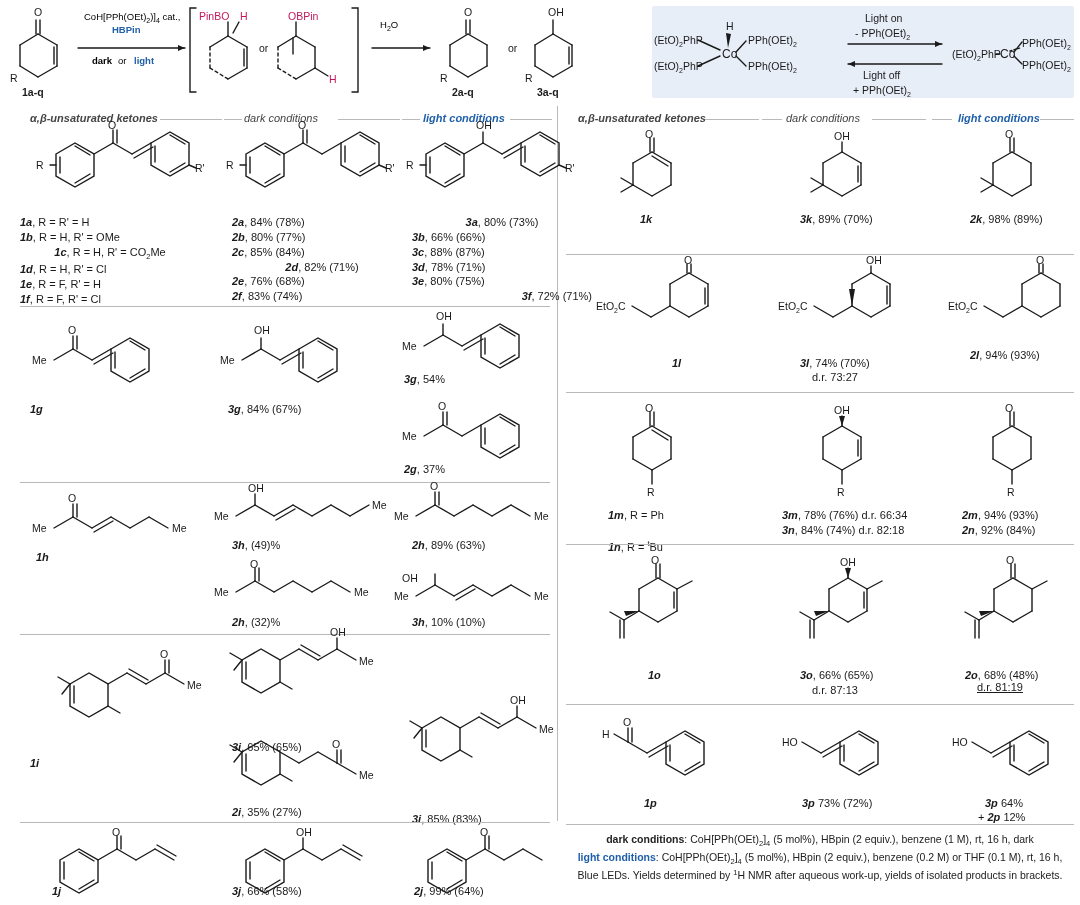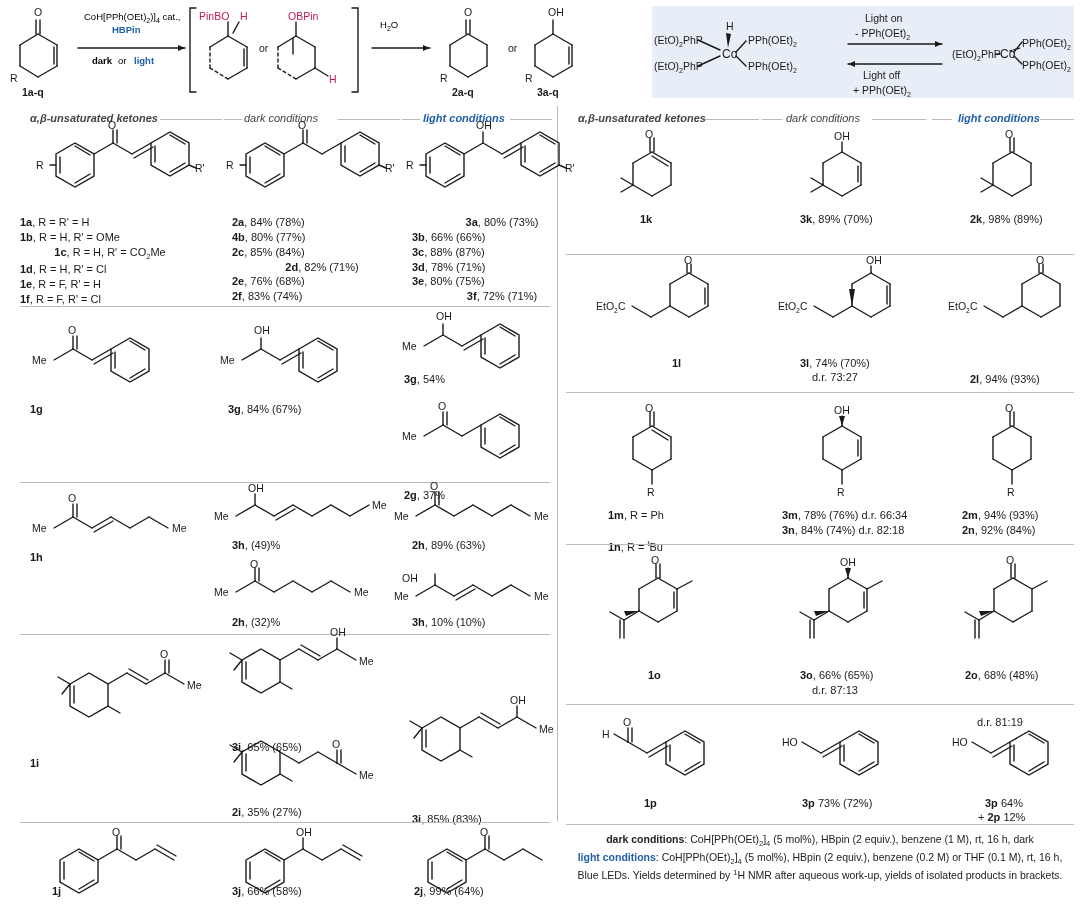--- a/index.html
+++ b/index.html
@@ -16,21 +16,21 @@
   
   .abs{position:absolute;}
   .hdr{
     font-size:11px;font-style:italic;color:#444;white-space:nowrap;
   }
   .hdr.blue{color:#1f5fa9;font-weight:bold;}
   .hdr.bold{font-weight:bold;}
   .rule{position:absolute;background:#b9b9b9;height:1px;}
   .vrule{position:absolute;background:#b9b9b9;width:1px;}
   .cap{font-size:11px;text-align:center;line-height:1.35;white-space:nowrap;}
-  .cap b{font-weight:bold;}
+  .cap b{font-weight:bold;font-style:italic;}
   .sub{font-size:7.5px;vertical-align:sub;}
   .sup{font-size:7.5px;vertical-align:super;}
   svg{display:block;overflow:visible;}
   .bond{stroke:#1a1a1a;stroke-width:1.4;fill:none;stroke-linecap:round;}
   .bond2{stroke:#1a1a1a;stroke-width:1.4;fill:none;}
   .atom{font-family:"Liberation Sans",sans-serif;font-size:10.5px;fill:#1a1a1a;}
   .arrowtxt{font-size:9.5px;white-space:nowrap;}
   .blue{color:#1f5fa9;}
   .magfill{fill:#c2185b;}
 
@@ -280,21 +280,21 @@
       <polygon class="bond2" points="131,13 150,2 169,13 169,35 150,46 131,35" fill="none" stroke="#1a1a1a" stroke-width="1.3"></polygon>
       <path class="bond" d="M135,16 L135,32"></path>
         <path class="bond" d="M150,5 L165,14"></path>
         <path class="bond" d="M165,33 L150,42"></path>
       <text class="atom" x="175" y="42">R'</text>
       <path class="bond" d="M169,35 L176,38"></path>
     </svg>
   </div>
   <div class="abs" style="left:232px;top:215px;width:180px;">
     <div class="cap" style="text-align:left"><b>2a</b>, 84% (78%)</div>
-    <div class="cap" style="text-align:left"><b>4b</b>, 80% (77%)</div>
+    <div class="cap" style="text-align:left"><b>2b</b>, 80% (77%)</div>
     <div class="cap" style="text-align:left"><b>2c</b>, 85% (84%)</div>
     <div class="cap" style="text-align:center"><b>2d</b>, 82% (71%)</div>
     <div class="cap" style="text-align:left"><b>2e</b>, 76% (68%)</div>
     <div class="cap" style="text-align:left"><b>2f</b>, 83% (74%)</div>
   </div>
 
   <div class="abs" style="left:390px;top:130px;">
     <svg width="215" height="80" viewBox="0 0 215 80">
       <polygon class="bond2" points="36,24 55,13 74,24 74,46 55,57 36,46" fill="none" stroke="#1a1a1a" stroke-width="1.3"></polygon>
       <path class="bond" d="M40,27 L40,43"></path>
@@ -315,21 +315,21 @@
       <text class="atom" x="175" y="42">R'</text>
       <path class="bond" d="M169,35 L176,38"></path>
     </svg>
   </div>
   <div class="abs" style="left:412px;top:215px;width:180px;">
     <div class="cap" style="text-align:center"><b>3a</b>, 80% (73%)</div>
     <div class="cap" style="text-align:left"><b>3b</b>, 66% (66%)</div>
     <div class="cap" style="text-align:left"><b>3c</b>, 88% (87%)</div>
     <div class="cap" style="text-align:left"><b>3d</b>, 78% (71%)</div>
     <div class="cap" style="text-align:left"><b>3e</b>, 80% (75%)</div>
-    <div class="cap" style="text-align:center"><b>3f</b>, 72% (71%)</div>
+    <div class="cap" style="text-align:right"><b>3f</b>, 72% (71%)</div>
   </div>
 
   <div class="rule" style="left:20px;top:306px;width:530px;"></div>
 
   <div class="abs" style="left:30px;top:316px;">
     <svg width="180" height="80" viewBox="0 0 180 80">
       <text class="atom" x="2" y="48">Me</text>
       <path class="bond" d="M24,44 L43,33"></path>
       <path class="bond" d="M43,33 L43,20"></path>
         <path class="bond" d="M47,33 L47,20"></path>
@@ -387,41 +387,41 @@
         <path class="bond" d="M47,29 L47,16"></path>
       <text class="atom" x="38" y="14">O</text>
       <path class="bond" d="M43,29 L62,40"></path>
       <path class="bond" d="M62,40 L81,29"></path>
       <polygon class="bond2" points="81,29 100,18 119,29 119,51 100,62 81,51" fill="none" stroke="#1a1a1a" stroke-width="1.3"></polygon>
       <path class="bond" d="M85,32 L85,48"></path>
         <path class="bond" d="M100,21 L115,30"></path>
         <path class="bond" d="M115,49 L100,58"></path>
     </svg>
   </div>
-  <div class="abs cap" style="left:404px;top:462px;margin-top:26px;"><b>2g</b>, 37%</div>
+  <div class="abs cap" style="left:404px;top:462px;"><b>2g</b>, 37%</div>
 
   <div class="rule" style="left:20px;top:482px;width:530px;"></div>
 
   <div class="abs" style="left:30px;top:492px;">
     <svg width="180" height="60" viewBox="0 0 180 60">
       <text class="atom" x="2" y="40">Me</text>
       <path class="bond" d="M24,36 L43,25"></path>
       <path class="bond" d="M43,25 L43,12"></path>
         <path class="bond" d="M47,25 L47,12"></path>
       <text class="atom" x="38" y="10">O</text>
       <path class="bond" d="M43,25 L62,36"></path>
       <path class="bond" d="M62,36 L81,25"></path>
       <path class="bond" d="M64,40 L83,29"></path>
       <path class="bond" d="M81,25 L100,36"></path>
       <path class="bond" d="M100,36 L119,25"></path>
       <path class="bond" d="M119,25 L138,36"></path>
       <text class="atom" x="142" y="40">Me</text>
     </svg>
   </div>
-  <div class="abs cap" style="left:30px;top:550px;"><b>1h</b></div>
+  <div class="abs cap" style="left:36px;top:550px;"><b>1h</b></div>
 
   <div class="abs" style="left:212px;top:480px;">
     <svg width="200" height="58" viewBox="0 0 200 58">
       <text class="atom" x="2" y="40">Me</text>
       <path class="bond" d="M24,36 L43,25"></path>
       <path class="bond" d="M43,25 L43,14"></path>
       <text class="atom" x="36" y="12">OH</text>
       <path class="bond" d="M43,25 L62,36"></path>
       <path class="bond" d="M62,36 L81,25"></path>
       <path class="bond" d="M64,40 L83,29"></path>
@@ -726,21 +726,21 @@
       <path class="bond" d="M74,20 L93,9"></path>
       <path class="bond" d="M91,9 L91,0"></path>
         <path class="bond" d="M95,9 L95,0"></path>
       <text class="atom" x="88" y="0">O</text>
       <path class="bond" d="M93,9 L112,20"></path>
       <path class="bond" d="M112,20 L112,42"></path>
       <path class="bond" d="M112,42 L93,53"></path>
       <path class="bond" d="M93,53 L74,42"></path>
     </svg>
   </div>
-  <div class="abs cap" style="left:970px;top:372px;"><b>2l</b>, 94% (93%)</div>
+  <div class="abs cap" style="left:970px;top:348px;"><b>2l</b>, 94% (93%)</div>
 
   <div class="rule" style="left:566px;top:392px;width:508px;"></div>
 
   <div class="abs" style="left:600px;top:402px;">
     <svg width="120" height="100" viewBox="0 0 120 100">
       <path class="bond" d="M50,24 L50,10"></path>
         <path class="bond" d="M54,24 L54,10"></path>
       <text class="atom" x="45" y="10">O</text>
       <path class="bond" d="M52,24 L33,35"></path>
       <path class="bond" d="M33,35 L33,57"></path>
@@ -853,21 +853,21 @@
       <path class="bond" d="M77,35 L58,24"></path>
       <path class="bond" d="M77,35 L92,27"></path>
       <path class="bond" d="M39,57 L24,66"></path>
       <path class="bond" d="M24,66 L24,84"></path>
       <path class="bond" d="M20,66 L20,84"></path>
       <path class="bond" d="M24,66 L10,58"></path>
       <polygon points="39,57 26,62 24,57" fill="#1a1a1a"></polygon>
     </svg>
   </div>
   <div class="abs cap" style="left:965px;top:668px;"><b>2o</b>, 68% (48%)</div>
-  <div class="abs cap" style="left:977px;top:715px;">d.r. 81:19</div>
+  <div class="abs cap" style="left:977px;top:680px;text-decoration:underline;">d.r. 81:19</div>
 
   <div class="rule" style="left:566px;top:704px;width:508px;"></div>
 
   <div class="abs" style="left:600px;top:714px;">
     <svg width="160" height="80" viewBox="0 0 160 80">
       <text class="atom" x="2" y="24">H</text>
       <path class="bond" d="M14,20 L28,28"></path>
       <path class="bond" d="M28,28 L28,14"></path>
         <path class="bond" d="M32,28 L32,14"></path>
       <text class="atom" x="23" y="12">O</text>

